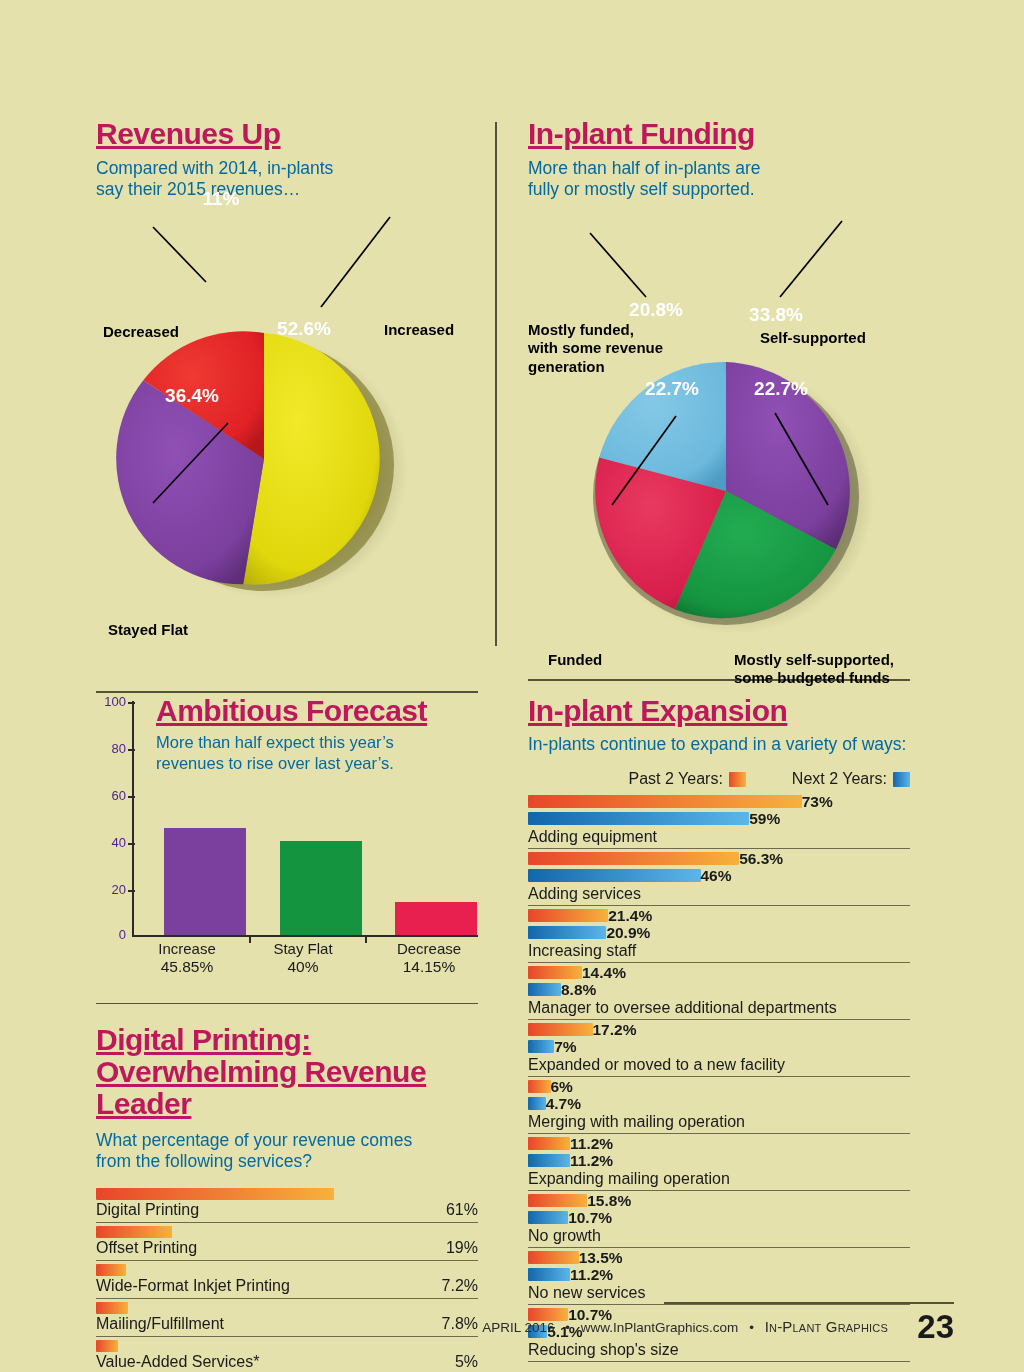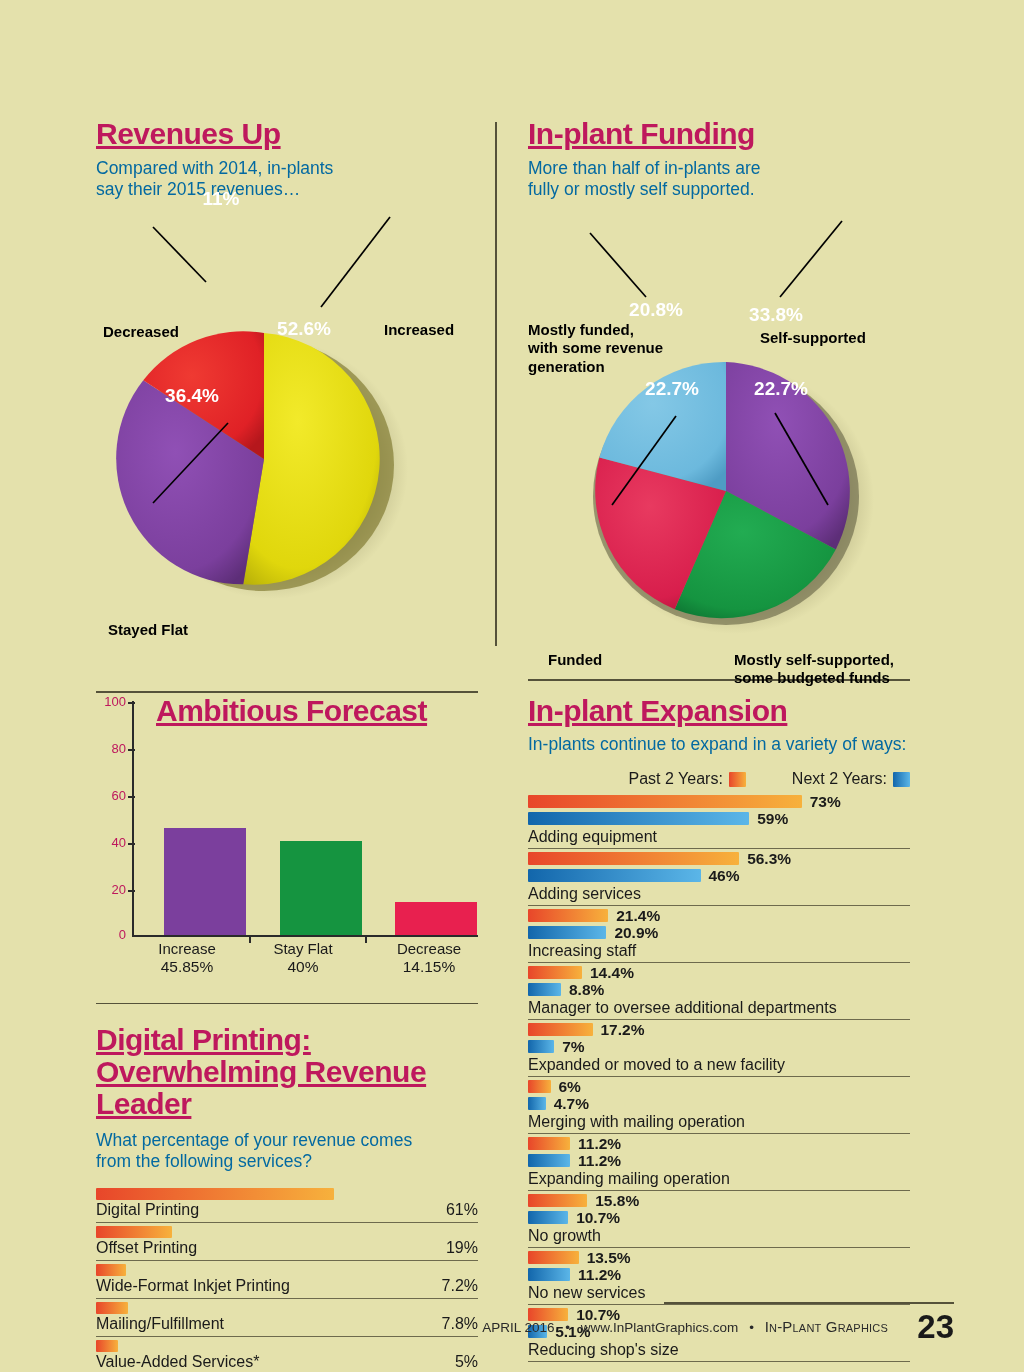--- a/index.html
+++ b/index.html
@@ -38,21 +38,21 @@
     font-family:"Liberation Sans",sans-serif;
     font-size:19px;font-weight:bold;fill:#fff;
     paint-order:stroke;
   }
   .leader{stroke:#000;stroke-width:1.7;fill:none;}
 
   
   #forecast{position:relative;height:268px;}
   .axis-line{background:#2a2a2a;position:absolute;}
   .ytick{
-    position:absolute;font-size:13px;color:#be185d;text-align:right;width:34px;
+    position:absolute;font-size:13px;color:#4c1d95;text-align:right;width:34px;
   }
   .tickmark{position:absolute;width:7px;height:2px;background:#2a2a2a;}
   .bar{position:absolute;bottom:0;}
   .bar-cat{
     position:absolute;text-align:center;font-size:15px;line-height:1.22;
   }
   .bar-cat b{display:block;font-size:15.5px;font-weight:normal;}
 
   
   .dp-row{position:relative;padding-top:3px;}
@@ -64,21 +64,21 @@
   .dp-sep{height:1px;background:#6d6a4d;}
 
   
   .legend{
     display:flex;justify-content:flex-end;gap:46px;align-items:center;
     font-size:16px;padding-bottom:4px;
   }
   .legend span{display:flex;align-items:center;gap:6px;}
   .sw{width:17px;height:15px;display:inline-block;border-radius:1px;}
   .ex-row{padding-top:2px;}
-  .ex-bar-line{display:flex;align-items:center;gap:8px;height:15px;margin-bottom:2px;}
+  .ex-bar-line{display:flex;align-items:center;gap:0;height:15px;margin-bottom:2px;}
   .ex-bar{height:13px;border-radius:1px;}
   .ex-val{font-size:15.5px;font-weight:bold;white-space:nowrap;}
   .ex-label{font-size:16px;padding-bottom:2px;}
   .ex-sep{height:1px;background:#6d6a4d;}
 
   
   #footer{
     position:absolute;left:96px;right:70px;bottom:18px;height:52px;
   }
   #footer-rule{position:absolute;right:0;top:0;width:290px;height:1.5px;background:#55523a;}
@@ -148,20 +148,22 @@
         <div class="callout" style="position:absolute;left:288px;top:114px;">Increased</div>
         <div class="callout" style="position:absolute;left:7px;top:116px;">Decreased</div>
         <div class="callout" style="position:absolute;left:12px;top:414px;">Stayed Flat</div>
       </div>
     </div>
 
     <div class="rule" style="margin-top:64px;"></div>
     <div id="forecast">
       <div style="position:absolute;left:60px;top:2px;width:322px;">
         <div class="h1">Ambitious Forecast</div>
+        <div class="sub" style="margin-top:6px;white-space:pre-line;font-size:16.5px;">More than half expect this year’s
+revenues to rise over last year’s.</div>
       </div>
 
       <div class="axis-line" style="left:36px;top:8px;width:2px;height:236px;"></div>
       <div class="axis-line" style="left:36px;top:242px;width:346px;height:2px;"></div>
 
       <div class="ytick" style="left:-4px;top:1px;">100</div>
       <div class="tickmark" style="left:32px;top:9px;"></div>
       <div class="ytick" style="left:-4px;top:48px;">80</div>
       <div class="tickmark" style="left:32px;top:56px;"></div>
       <div class="ytick" style="left:-4px;top:95px;">60</div>

